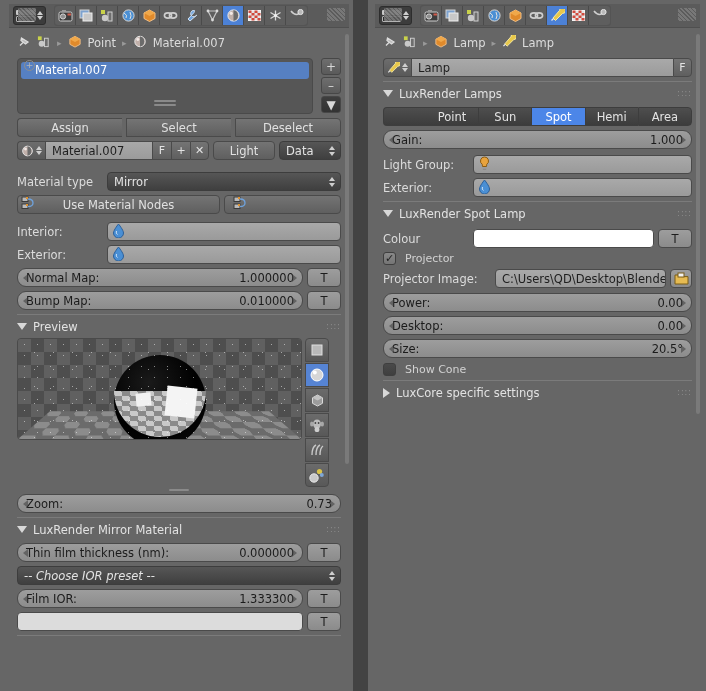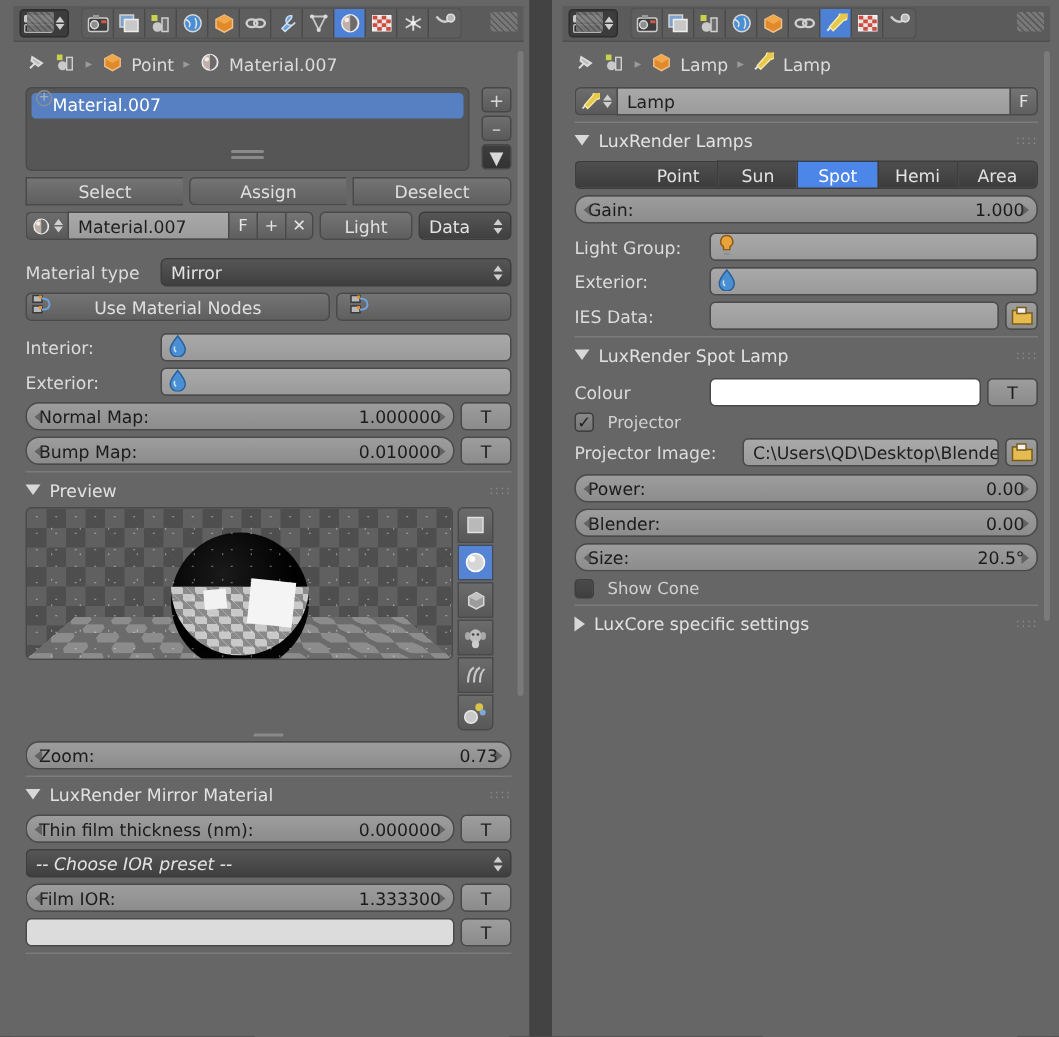--- a/index.html
+++ b/index.html
@@ -389,22 +389,22 @@
             </div>
           </div>
           <div class="sidebtns">
             <div class="sbtn">+</div>
             <div class="sbtn">–</div>
             <div class="sbtn dark">▼</div>
           </div>
         </div>
 
         <div class="row">
+          <div class="btn seg-l">Assign</div>
           <div class="btn seg-m">Select</div>
-          <div class="btn seg-l">Assign</div>
           <div class="btn seg-r">Deselect</div>
         </div>
 
         <div class="row">
           <div class="idblock">
             <div class="id-pre">
               <svg width="13" height="12" viewBox="0 0 15 13">
                   <circle cx="7.5" cy="6.5" r="5.6" fill="#c1b0aa" stroke="#ededed"></circle>
                   <path d="M7.5 1 A5.6 5.6 0 0 1 7.5 12 Z" fill="#6b6b6b"></path>
                   <circle cx="5.2" cy="4.3" r="1.6" fill="#f2e9e6"></circle>
@@ -797,30 +797,20 @@
         <div class="row">
           <span class="lbl-col">Exterior:</span>
           <div class="texfield">
             <span><svg width="13" height="15" viewBox="0 0 13 15">
                   <path d="M6.5 1 C6.5 1 1.5 7 1.5 10 A5 5 0 0 0 11.5 10 C11.5 7 6.5 1 6.5 1 Z" fill="#4a8fd4" stroke="#2b5f99"></path>
                   <path d="M4.5 8 C4 9.5 4.5 11 5.5 11.5" stroke="#cfe3f7" fill="none"></path>
                 </svg></span>
           </div>
         </div>
 
-        <div class="row">
-          <span class="lbl-col">IES Data:</span>
-          <div class="field"></div>
-          <div class="tbtn" style="width:22px;">
-            <svg width="15" height="14" viewBox="0 0 15 14">
-                <path d="M1 3 h5 l1.4 1.6 H14 V12 H1 Z" fill="#e6bb52" stroke="#7a5c16"></path>
-                <rect x="4" y="1" width="6" height="4" fill="#f2f2f2" stroke="#7a5c16"></rect>
-              </svg>
-          </div>
-        </div>
 
         <div class="sechead">
           <span class="tri-d"></span>
           <span>LuxRender Spot Lamp</span>
           <span class="dots">::::</span>
         </div>
 
         <div class="row" style="margin-top:6px;">
           <span class="lbl-col">Colour</span>
           <div class="field white"></div>
@@ -847,21 +837,21 @@
           <div class="numfield">
             <span class="la"></span>
             <span class="lbl">Power:</span>
             <span class="val">0.00</span>
             <span class="ra"></span>
           </div>
         </div>
         <div class="row">
           <div class="numfield">
             <span class="la"></span>
-            <span class="lbl">Blender:</span>
+            <span class="lbl">Desktop:</span>
             <span class="val">0.00</span>
             <span class="ra"></span>
           </div>
         </div>
         <div class="row">
           <div class="numfield">
             <span class="la"></span>
             <span class="lbl">Size:</span>
             <span class="val">20.5°</span>
             <span class="ra"></span>

